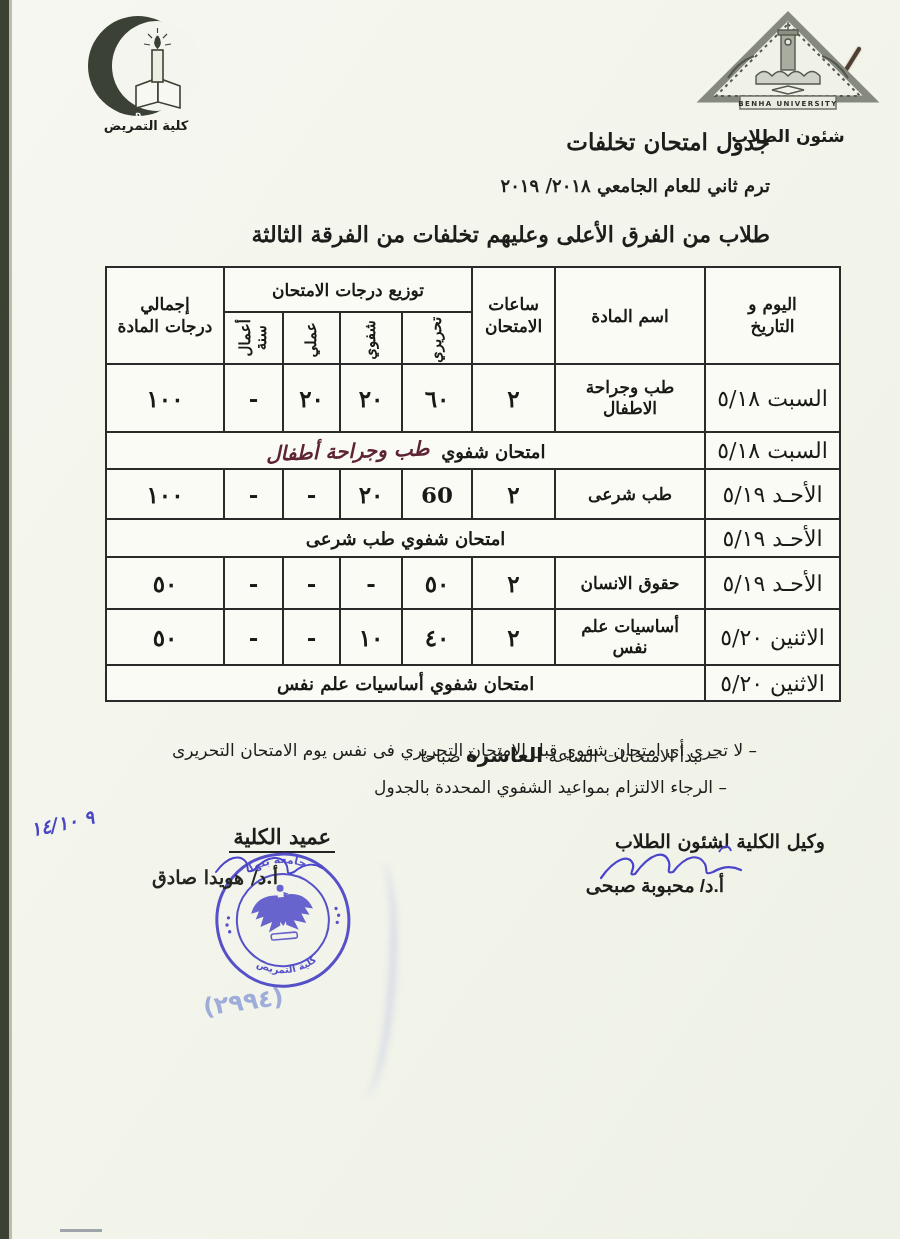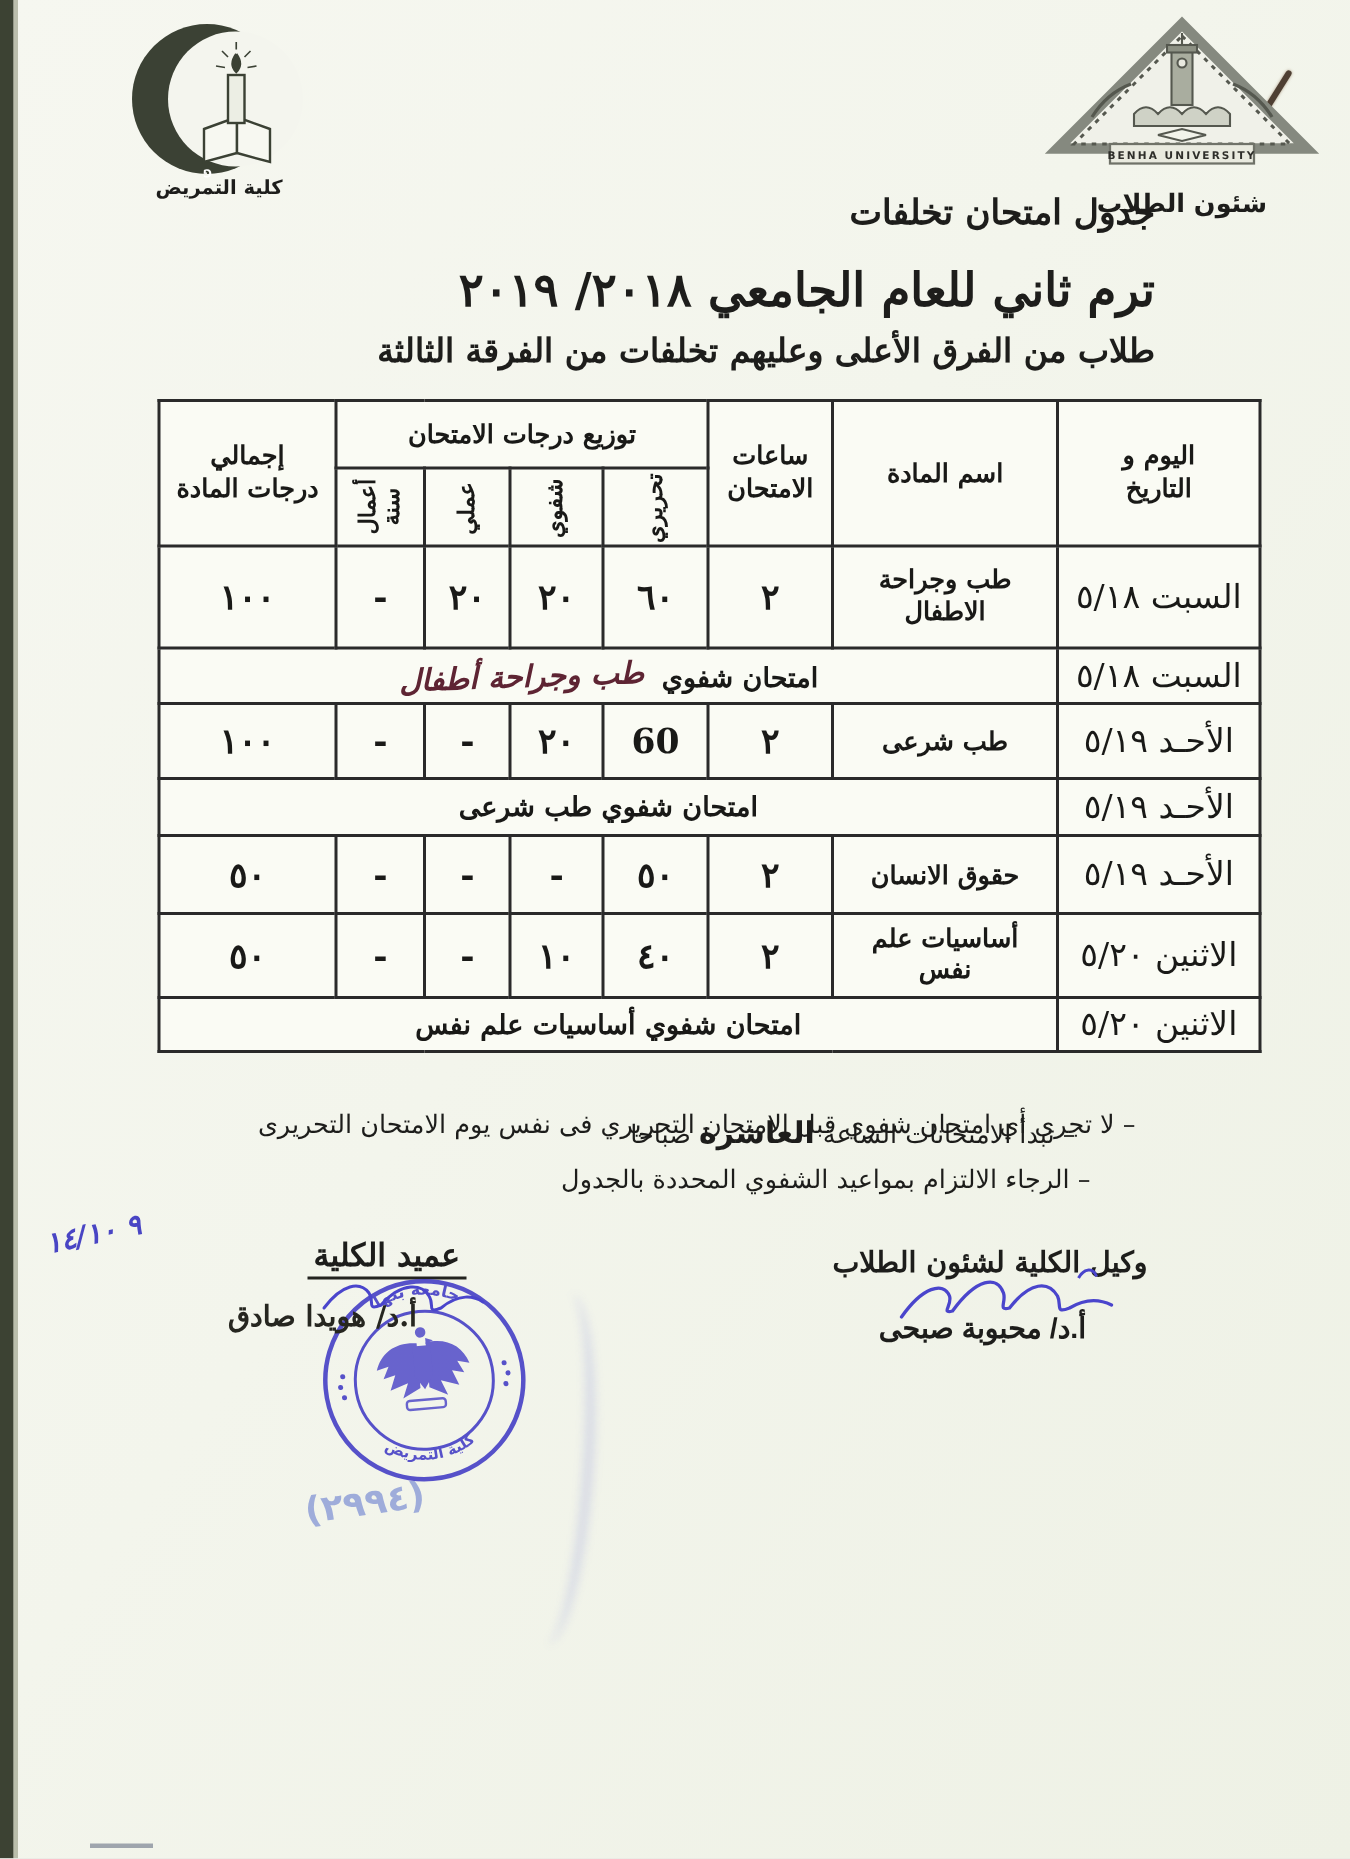--- a/index.html
+++ b/index.html
@@ -13,21 +13,21 @@
   .edge-strip2{left:9px;top:0;width:3px;height:1239px;background:#8a9077;opacity:.55;}
   .bottom-mark{left:60px;top:1229px;width:42px;height:3px;background:#9fa5ad;}
   .pen-mark{left:847px;top:44px;width:4px;height:42px;background:#4e3f33;border-radius:2px;transform:rotate(32deg);box-shadow:0 0 2px rgba(120,90,60,.6);}
 
   .logo-caption{font-weight:700;text-align:center;}
   .cap-nursing{left:86px;top:118px;width:120px;font-size:13px;}
   .cap-students{left:728px;top:126px;width:120px;font-size:17px;}
 
   .title{left:110px;width:660px;text-align:right;font-weight:700;font-family:"DejaVu Serif",serif;}
   .t1{top:128px;font-size:23px;}
-  .t2{top:175px;font-size:31px;}
+  .t2{top:175px;font-size:18px;}
   .t3{top:221px;font-size:22px;}
 
   table.exam{
     position:absolute;left:105px;top:266px;width:734px;border-collapse:collapse;
     table-layout:fixed;background:#fafbf4;direction:rtl;
   }
   table.exam td,table.exam th{
     border:2px solid #2a2a2a;padding:0;text-align:center;vertical-align:middle;
     font-family:"DejaVu Serif",serif;color:#191917;overflow:hidden;
   }
@@ -42,21 +42,21 @@
   td.numcell{font-weight:700;font-size:23px;}
   td.oralspan{font-weight:700;font-size:18px;}
   .handwritten{color:#5e2433;display:inline-block;transform:rotate(-2deg);font-style:italic;font-weight:700;font-size:20px;letter-spacing:1px;margin-right:6px;}
 
   .note{white-space:nowrap;font-size:17px;direction:rtl;}
   .note b{font-size:20px;}
   .n1{top:703px;right:183px;margin-top:40px;}
   .n2{top:740px;right:143px;}
   .n3{top:777px;right:173px;}
 
-  .sig-title{font-weight:700;text-align:left;font-family:"DejaVu Serif",serif;}
+  .sig-title{font-weight:700;text-align:right;font-family:"DejaVu Serif",serif;}
   .vice-title{left:555px;top:830px;width:270px;font-size:19px;}
   .vice-name{left:545px;top:874px;width:220px;font-size:19px;font-weight:700;text-align:center;font-family:Liberation Sans, sans-serif;}
   .dean-title{left:205px;top:824px;width:130px;font-size:21px;}
   .dean-title span{border-bottom:2px solid #23231f;padding:0 4px 2px;}
   .dean-name{left:110px;top:866px;width:210px;font-size:19px;font-weight:700;text-align:center;z-index:3;font-family:"DejaVu Serif",serif;color:#262620;}
   .hand-date{left:30px;top:812px;color:#4945c4;font-size:19px;font-weight:700;font-style:italic;letter-spacing:3px;transform:rotate(-12deg);direction:ltr;}
   .stamp-wrap{left:202px;top:839px;width:165px;height:165px;transform:rotate(-5deg);opacity:.9;z-index:2;}
   .stamp-smudge{left:348px;top:862px;width:40px;height:235px;border-right:8px solid rgba(80,85,205,.14);border-radius:50%;filter:blur(3px);transform:rotate(4deg);}
   .stamp-number{left:203px;top:988px;color:rgba(106,128,208,.62);font-size:24px;font-weight:700;transform:rotate(-8deg);letter-spacing:2px;direction:ltr;}
   svg text{font-family:"DejaVu Sans",sans-serif;}

